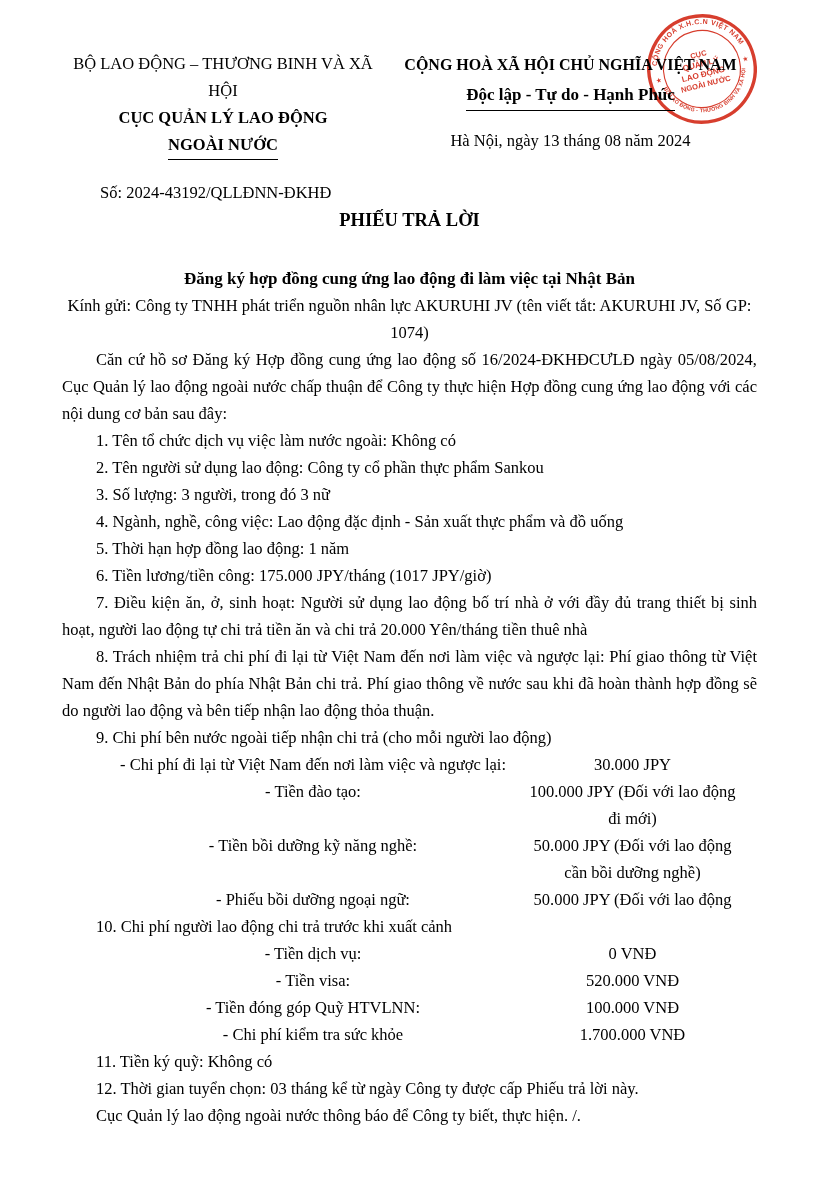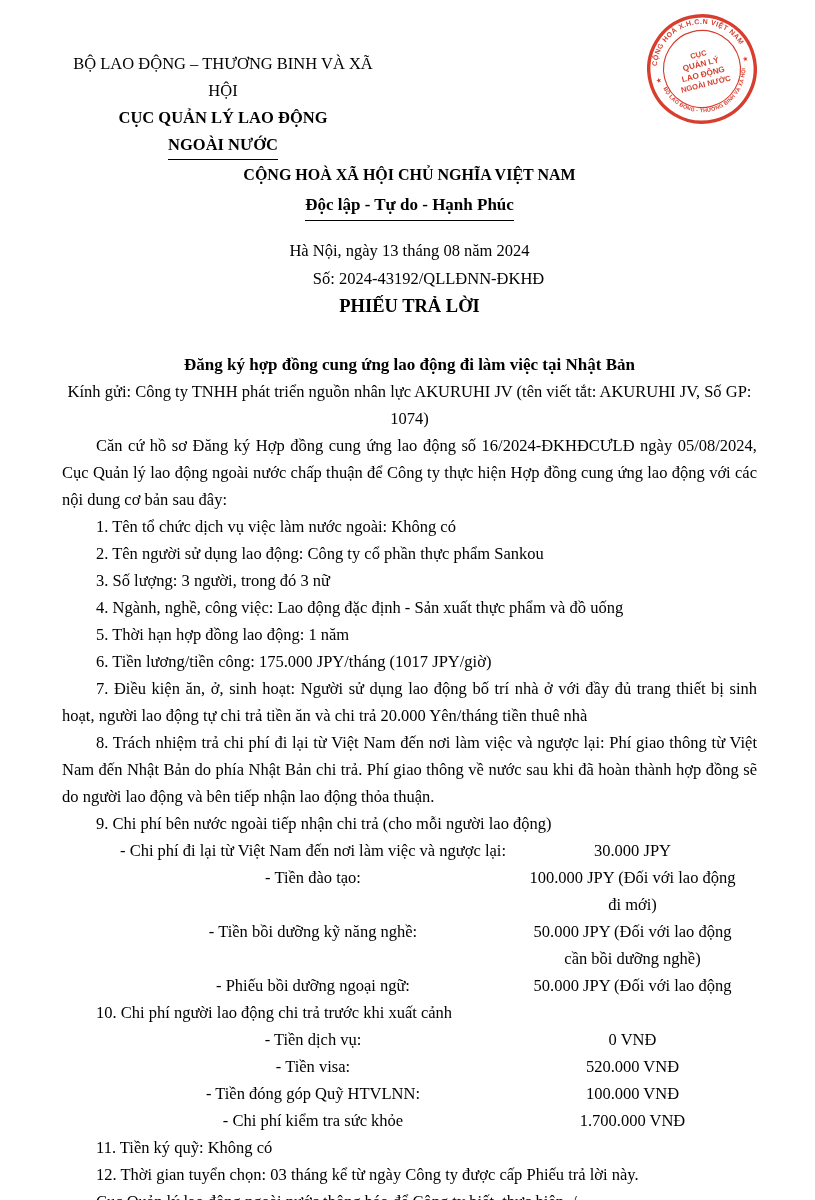--- a/index.html
+++ b/index.html
@@ -9,31 +9,31 @@
     background:#fff;
     font-family:"Liberation Serif","DejaVu Serif",serif;
     color:#000;
     overflow:hidden;
     box-sizing:border-box;
     padding:50px 58px 0 62px;
     font-size:16.5px;
     line-height:27px;
   }
   
-  .head{display:flex;flex-direction:column;}
+  .head{display:flex;}
   .head-left{width:322px;text-align:center;}
   .head-right{flex:1;text-align:center;position:relative;}
   .ministry{font-size:16.5px;}
   .agency{font-weight:bold;}
   .agency-u{display:inline-block;border-bottom:1.6px solid #000;padding-bottom:1px;}
   .national{font-weight:bold;font-size:16px;line-height:26px;margin-top:2px;}
   .motto{font-weight:bold;font-size:17px;margin-top:3px;}
   .motto span{display:inline-block;border-bottom:1.6px solid #000;padding-bottom:2px;}
   .dateline{margin-top:16px;}
-  .doc-number{margin-top:1px;padding-left:38px;text-align:center;}
+  .doc-number{margin-top:19px;padding-left:38px;}
   
   .stamp{
     position:absolute;left:645px;top:12px;width:114px;height:114px;
     transform:rotate(-14deg);
     opacity:0.93;
     mix-blend-mode:multiply;
     pointer-events:none;
     color:#d42f1e;
     font-family:"Liberation Sans","DejaVu Sans",sans-serif;
   }

